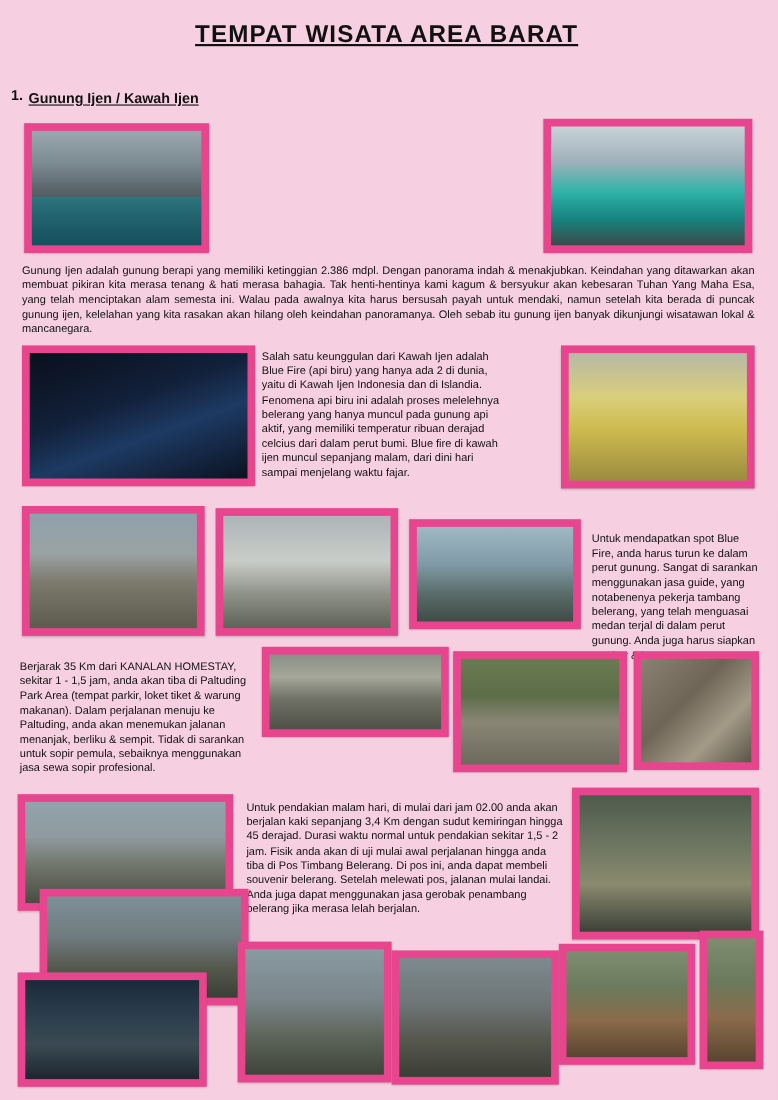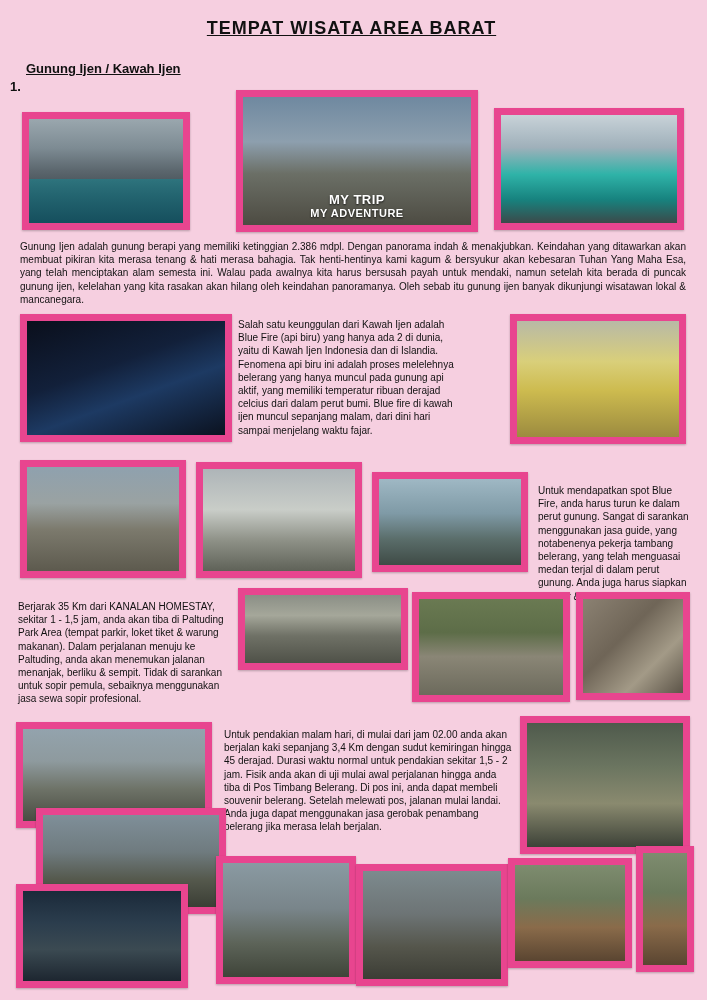--- a/index.html
+++ b/index.html
@@ -9,31 +9,31 @@
     font-family:"Liberation Sans", sans-serif;
     color:#111;
     position:relative;
     overflow:hidden;
   }
   .page{position:relative;width:707px;height:1000px;}
 
   .title{
     position:absolute;top:18px;left:0;width:703px;
     text-align:center;
-    font-size:18px;font-weight:bold;letter-spacing:1px;
+    font-size:22px;font-weight:bold;letter-spacing:1px;
     text-decoration:underline;
     color:#111;
   }
 
   .section-num{
     position:absolute;top:79px;left:10px;
     font-size:13px;font-weight:bold;color:#111;
   }
   .section-title{
-    position:absolute;top:61px;left:26px;
+    position:absolute;top:82px;left:26px;
     font-size:13px;font-weight:bold;color:#111;
     text-decoration:underline;
   }
 
   
   .photo{
     position:absolute;
     background:#e8458f;
     padding:7px;
     box-sizing:border-box;
@@ -95,28 +95,20 @@
 
   <div class="title">TEMPAT  WISATA  AREA  BARAT</div>
 
   <div class="section-num">1.</div>
   <div class="section-title">Gunung Ijen / Kawah Ijen</div>
 
   <div class="photo" style="left:22px;top:112px;width:168px;height:118px;">
     <div class="inner sc-crater1"></div>
   </div>
 
-  <div class="photo" style="left:236px;top:90px;width:242px;height:142px;">
-    <div class="inner sc-group">
-      <div class="cap-overlay">
-        <span class="big">MY TRIP</span>
-        <span>MY ADVENTURE</span>
-      </div>
-    </div>
-  </div>
 
   <div class="photo" style="left:494px;top:108px;width:190px;height:122px;">
     <div class="inner sc-lake"></div>
   </div>
 
   <p class="para" style="left:20px;top:240px;width:666px;">Gunung Ijen adalah gunung berapi yang memiliki ketinggian 2.386 mdpl. Dengan panorama indah &amp; menakjubkan. Keindahan yang ditawarkan akan membuat pikiran kita merasa tenang &amp; hati merasa bahagia. Tak henti-hentinya kami kagum &amp; bersyukur akan kebesaran Tuhan Yang Maha Esa, yang telah menciptakan alam semesta ini. Walau pada awalnya kita harus bersusah payah untuk mendaki, namun setelah kita berada di puncak gunung ijen, kelelahan yang kita rasakan akan hilang oleh keindahan panoramanya. Oleh sebab itu gunung ijen banyak dikunjungi wisatawan lokal &amp; mancanegara.</p>
 
   <div class="photo" style="left:20px;top:314px;width:212px;height:128px;">
     <div class="inner sc-bluefire"></div>
   </div>

